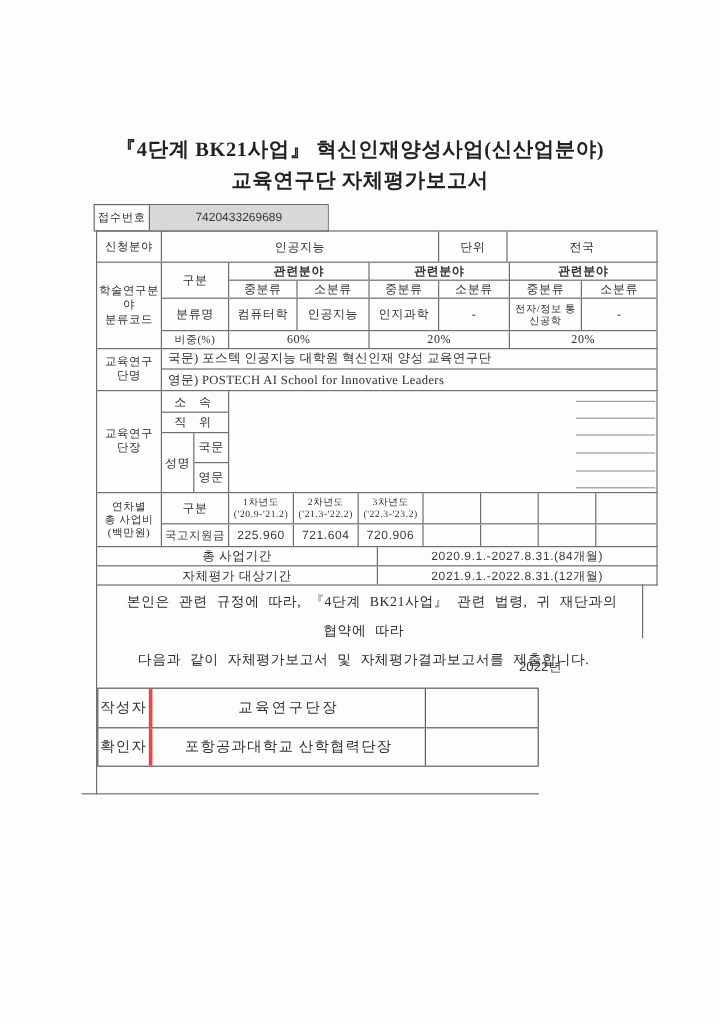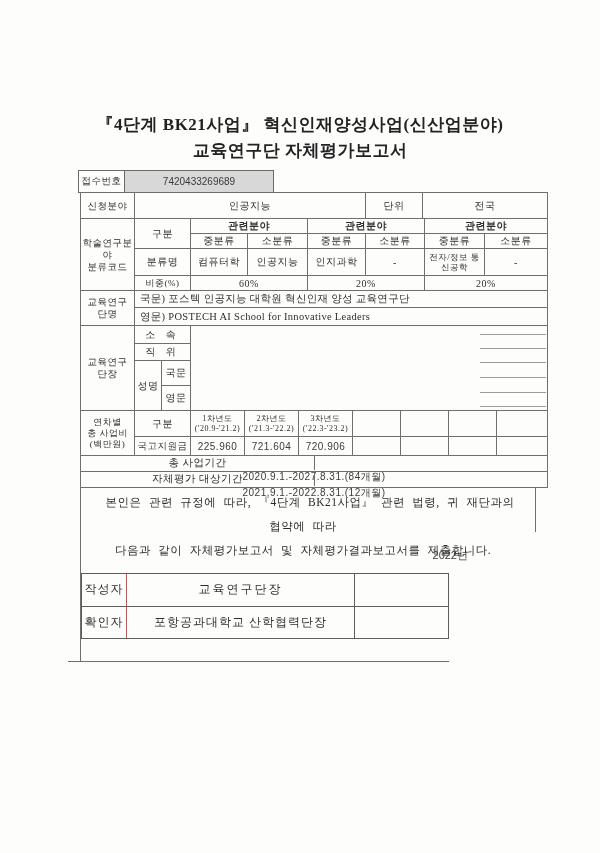--- a/index.html
+++ b/index.html
@@ -48,36 +48,36 @@
   .r4 { height:85px; }
   .r4 .valarea { position:relative; flex:1; }
   .redact { position:absolute; right:1px; width:66px; height:1px; background:#9a9a9a; }
   
   .r5 { height:45px; }
   .bhead { height:27px; display:flex; border-bottom:1px solid #6f6f6f; }
   .yearcell { width:54px; font-size:8px; line-height:9.5px; }
   .ecell { width:48px; }
   .bval { height:18px; display:flex; font-size:10px; font-family:"Liberation Sans","DejaVu Sans",sans-serif; color:#3a3a3a; }
   
-  .r6 { height:16px; font-size:10.5px;flex-direction:column; }
+  .r6 { height:16px; font-size:10.5px; }
   .r6 .plab { width:234px; }
   
   .seg { position:absolute; background:#6f6f6f; }
   
   .statement { position:absolute; left:84px; top:490px; width:438px; font-size:11.5px; line-height:24px;
                letter-spacing:0.5px; word-spacing:4px; color:#2b2b2b;text-align:center; }
   .statement .l1 { text-indent:14px; }
   .yearline { position:absolute; left:68px; top:548px; width:400px; text-align:right; font-size:11px;
               font-family:"Liberation Sans","DejaVu Sans",sans-serif; color:#3a3a3a;padding-left:41px; }
   
   .signtab { position:absolute; left:81px; top:573px; width:368px; height:66px;
              border:1px solid #5d5d5d; display:flex; flex-direction:column; font-size:12px; }
   .signtab .srow { flex:1; display:flex; }
   .signtab .srow + .srow { border-top:1px solid #5d5d5d; }
-  .signtab .role { width:45px; border-right:1px solid #ef4444; display:flex; align-items:center; justify-content:center; letter-spacing:1px; }
+  .signtab .role { width:45px; border-right:3px solid #ef4444; display:flex; align-items:center; justify-content:center; letter-spacing:1px; }
   .signtab .name { flex:1; border-right:1px solid #5d5d5d; display:flex; align-items:center; justify-content:center; letter-spacing:2px; }
   .signtab .sig  { width:93px; }
 </style>
 </head>
 <body>
 
 <div class="page">
 
   <div class="title">
     <div>『4단계 BK21사업』 혁신인재양성사업(신산업분야)</div>

